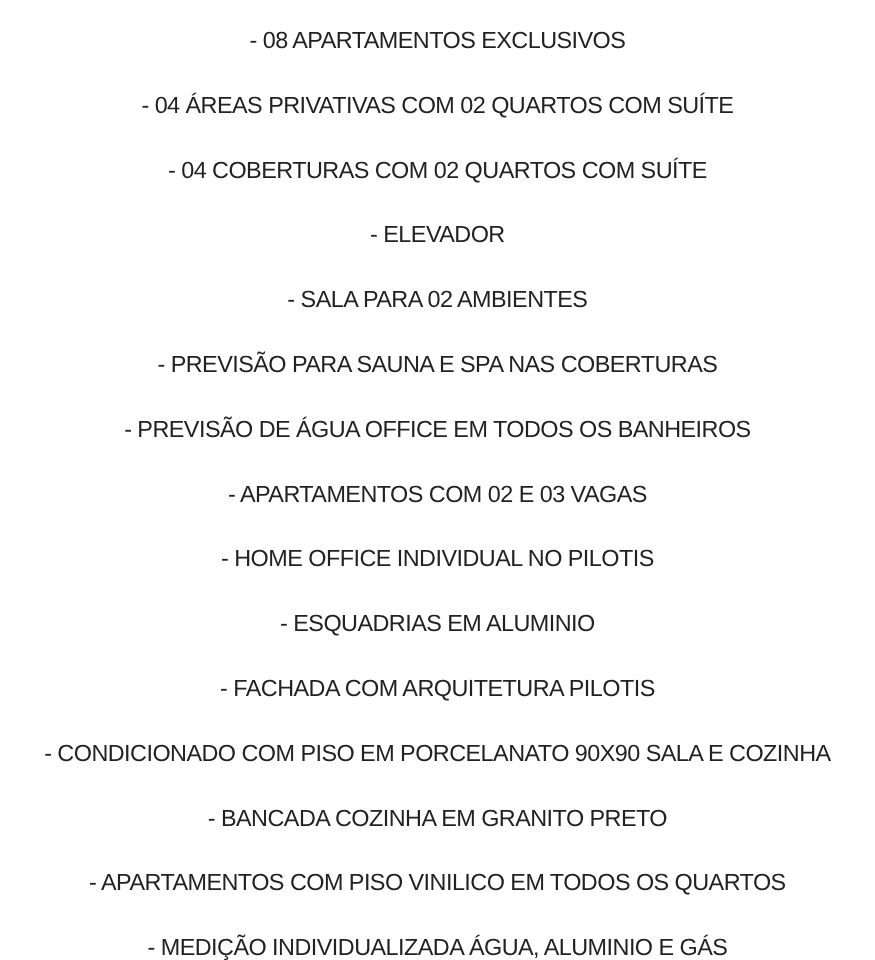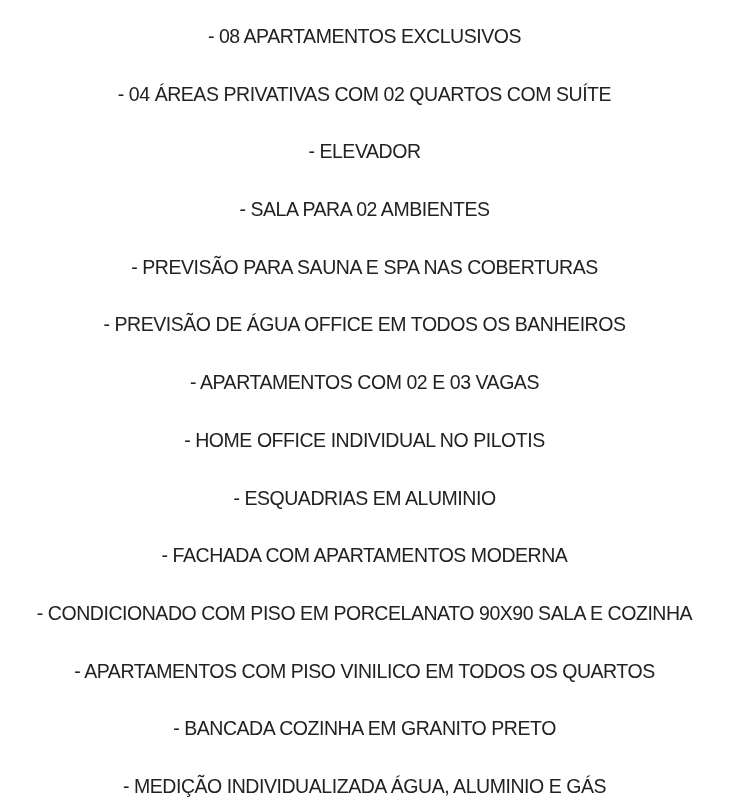--- a/index.html
+++ b/index.html
@@ -34,25 +34,26 @@
     color: #222222;
     white-space: nowrap;
   }
 </style>
 </head>
 <body>
 
 <div class="feature-list">
   <div class="feature-line">- 08 APARTAMENTOS EXCLUSIVOS</div>
   <div class="feature-line">- 04 ÁREAS PRIVATIVAS COM 02 QUARTOS COM SUÍTE</div>
+  <div class="feature-line">- 04 COBERTURAS COM 02 QUARTOS COM SUÍTE</div>
   <div class="feature-line">- ELEVADOR</div>
   <div class="feature-line">- SALA PARA 02 AMBIENTES</div>
   <div class="feature-line">- PREVISÃO PARA SAUNA E SPA NAS COBERTURAS</div>
   <div class="feature-line">- PREVISÃO DE ÁGUA OFFICE EM TODOS OS BANHEIROS</div>
   <div class="feature-line">- APARTAMENTOS COM 02 E 03 VAGAS</div>
   <div class="feature-line">- HOME OFFICE INDIVIDUAL NO PILOTIS</div>
   <div class="feature-line">- ESQUADRIAS EM ALUMINIO</div>
-  <div class="feature-line">- FACHADA COM APARTAMENTOS MODERNA</div>
+  <div class="feature-line">- FACHADA COM ARQUITETURA PILOTIS</div>
   <div class="feature-line">- CONDICIONADO COM PISO EM PORCELANATO 90X90 SALA E COZINHA</div>
+  <div class="feature-line">- BANCADA COZINHA EM GRANITO PRETO</div>
   <div class="feature-line">- APARTAMENTOS COM PISO VINILICO EM TODOS OS QUARTOS</div>
-  <div class="feature-line">- BANCADA COZINHA EM GRANITO PRETO</div>
   <div class="feature-line">- MEDIÇÃO INDIVIDUALIZADA ÁGUA, ALUMINIO E GÁS</div>
 </div>
 
 </body></html>

